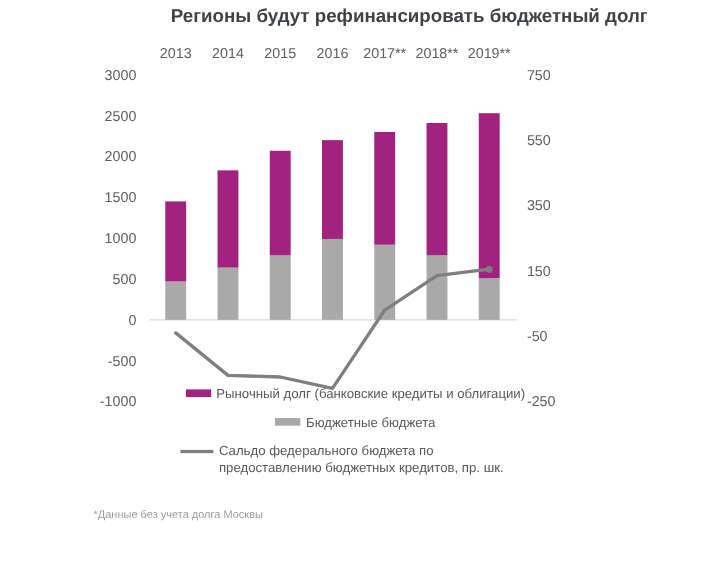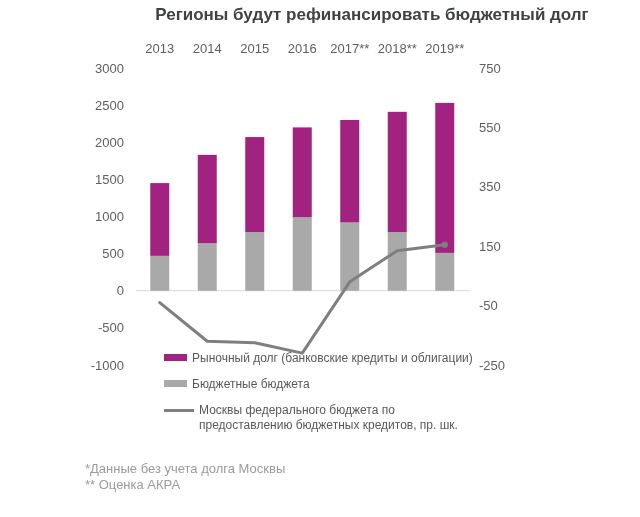--- a/index.html
+++ b/index.html
@@ -8,31 +8,31 @@
     font-family:"Liberation Sans", sans-serif; overflow:hidden;
   }
   .chart-title {
     position:absolute; top:5px; left:104px; right:0;
     text-align:center; font-size:17px; font-weight:700; color:#3F4245;
   }
   #chart-svg { position:absolute; top:0; left:0; }
   #chart-svg text { font-family:"Liberation Sans", sans-serif; font-size:13px; fill:#5F5F5F; }
   .legend {
     position:absolute; left:164px; top:351px;
-    display:flex; flex-direction:column; gap:11px;
+    display:flex; flex-direction:column; gap:11px;align-items:center;
   }
   .legend-item {
     display:flex; align-items:flex-start; gap:5px;
     font-size:12px; line-height:15px; color:#595959; max-width:318px;
   }
   .swatch-bar  { width:23px; height:7px; margin-top:3px; flex:none; }
   .swatch-line { width:30px; height:3px; margin-top:6px; flex:none; }
   .footnotes {
     position:absolute; left:85px; top:461px;
-    font-size:13px; line-height:16px; color:#9B9B9B;
+    font-size:10px; line-height:16px; color:#9B9B9B;
   }
 </style>
 </head>
 <body>
 
 <div class="page">
 
   <div class="chart-title">Регионы будут рефинансировать бюджетный долг</div>
 
   <svg id="chart-svg" width="640" height="517">
@@ -81,22 +81,21 @@
     <div class="legend-item">
       <span class="swatch-bar" style="background: rgb(161, 35, 127);"></span>
       <span>Рыночный долг (банковские кредиты и облигации)</span>
     </div>
     <div class="legend-item">
       <span class="swatch-bar" style="background: rgb(169, 169, 169);"></span>
       <span>Бюджетные бюджета</span>
     </div>
     <div class="legend-item">
       <span class="swatch-line" style="background: rgb(127, 127, 127);"></span>
-      <span>Москвы федерального бюджета по предоставлению бюджетных кредитов, пр. шк.</span>
+      <span>Сальдо федерального бюджета по предоставлению бюджетных кредитов, пр. шк.</span>
     </div>
   </div>
 
   <div class="footnotes">
     <div>*Данные без учета долга Москвы</div>
-    <div>** Оценка АКРА</div>
   </div>
 
 </div>
 
 </body></html>

